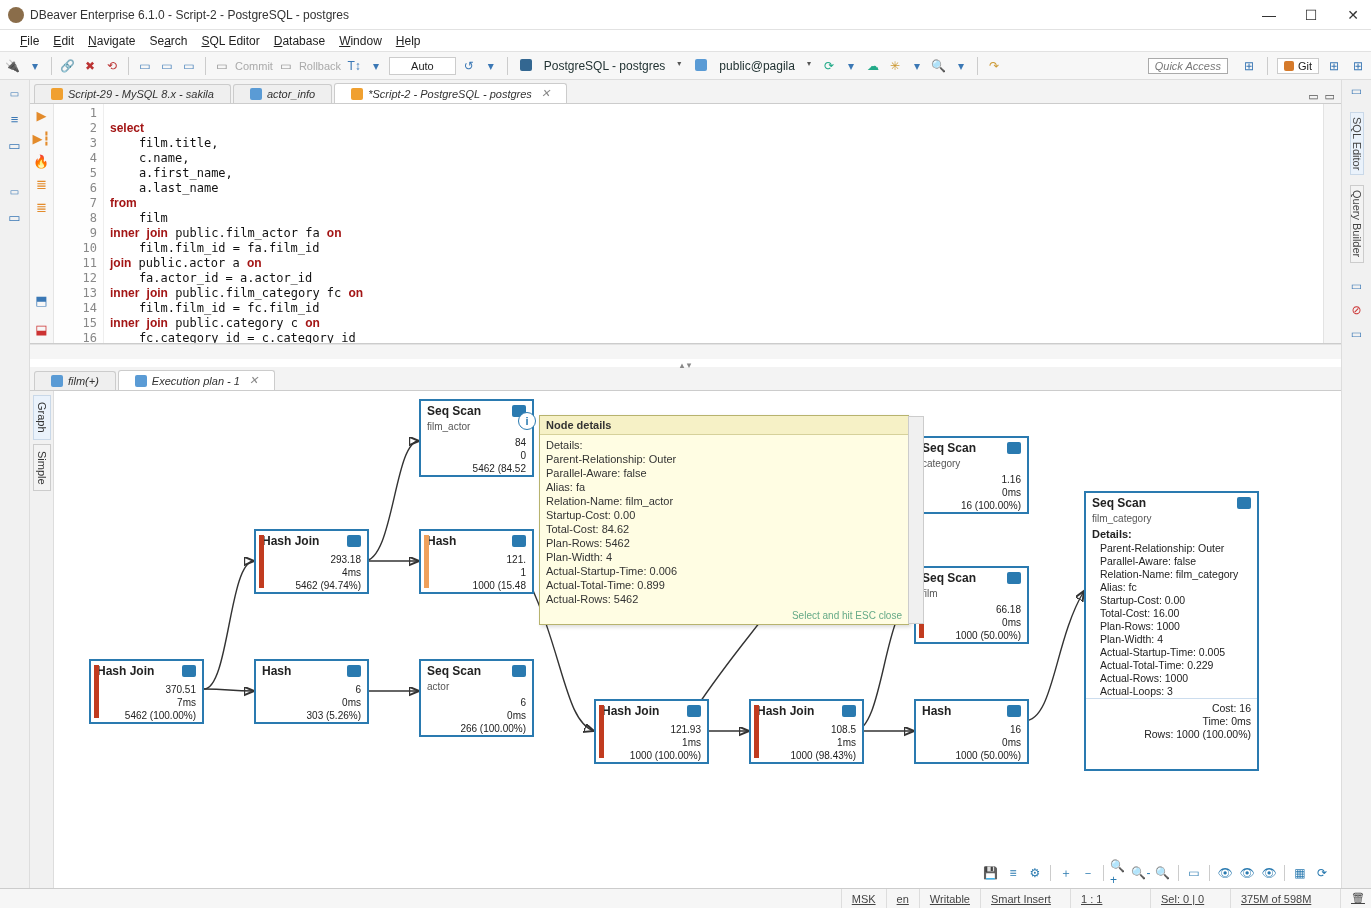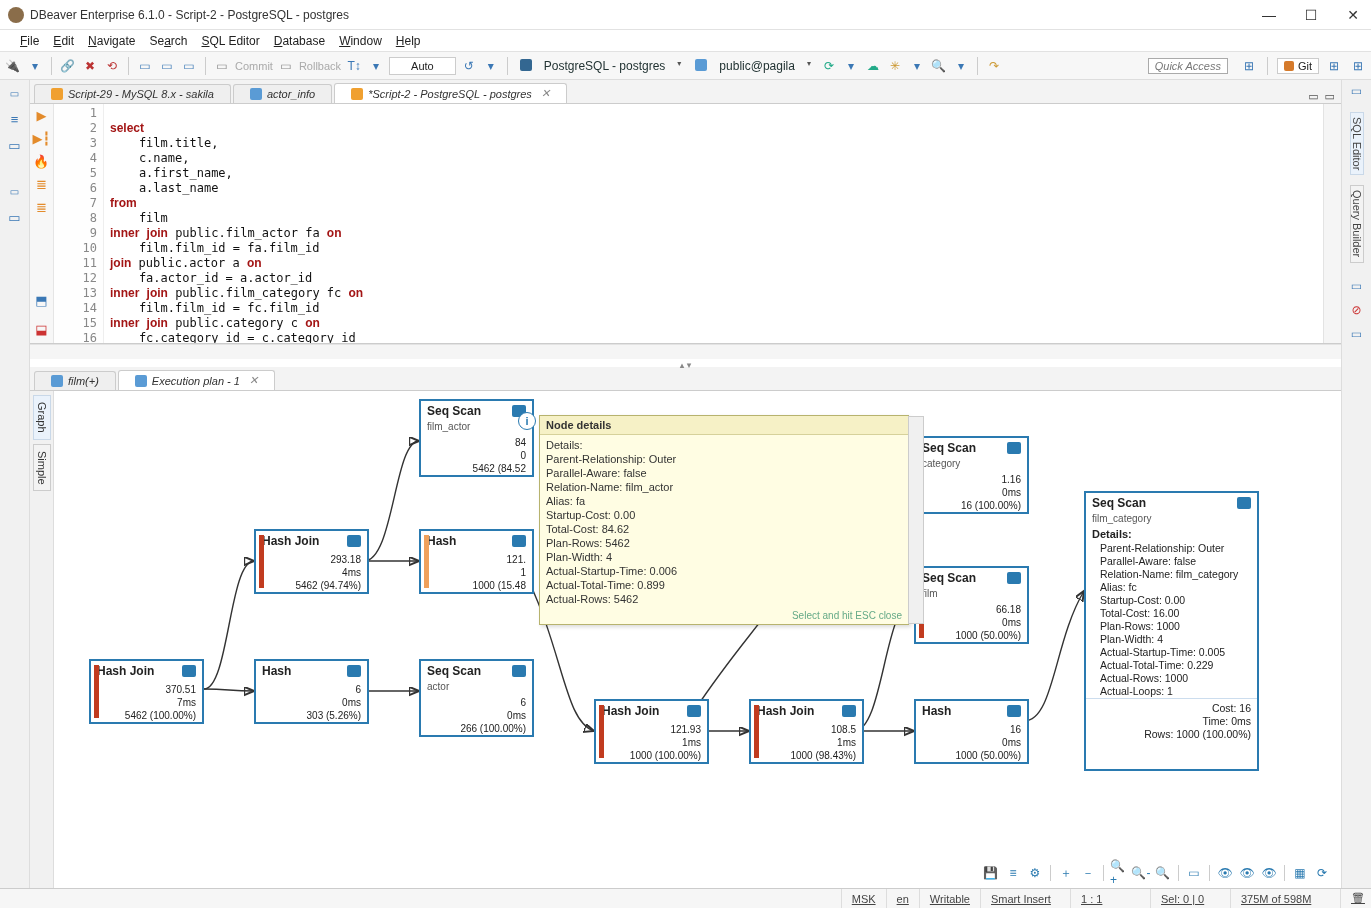--- a/index.html
+++ b/index.html
@@ -436,22 +436,22 @@
             </div>
         </div>
 
         <div class="tooltip" style="left:485px;top:24px;width:370px;height:210px">
           <div class="tticon">i</div>
           <div class="tthead">Node details</div>
           <div id="ttlines">
               <div>Details:</div>
               <div>    Parent-Relationship: Outer</div>
               <div>    Parallel-Aware: false</div>
+              <div>    Alias: fa</div>
               <div>    Relation-Name: film_actor</div>
-              <div>    Alias: fa</div>
               <div>    Startup-Cost: 0.00</div>
               <div>    Total-Cost: 84.62</div>
               <div>    Plan-Rows: 5462</div>
               <div>    Plan-Width: 4</div>
               <div>    Actual-Startup-Time: 0.006</div>
               <div>    Actual-Total-Time: 0.899</div>
               <div>    Actual-Rows: 5462</div>
             </div>
           <div class="ttfoot">Select and hit ESC close</div>
           <div class="ttscroll"></div>
@@ -469,21 +469,21 @@
               <div class="dl">Parallel-Aware: false</div>
               <div class="dl">Relation-Name: film_category</div>
               <div class="dl">Alias: fc</div>
               <div class="dl">Startup-Cost: 0.00</div>
               <div class="dl">Total-Cost: 16.00</div>
               <div class="dl">Plan-Rows: 1000</div>
               <div class="dl">Plan-Width: 4</div>
               <div class="dl">Actual-Startup-Time: 0.005</div>
               <div class="dl">Actual-Total-Time: 0.229</div>
               <div class="dl">Actual-Rows: 1000</div>
-              <div class="dl">Actual-Loops: 1</div>
+              <div class="dl">Actual-Loops: 3</div>
             </div>
           <div class="foot" id="bnfoot">
               <div>Cost: 16</div>
               <div>Time: 0ms</div>
               <div>Rows: 1000 (100.00%)</div>
             </div>
         </div>
 
         <div class="graphbar">
           <span class="gb" style="color:#2a8">💾</span>

